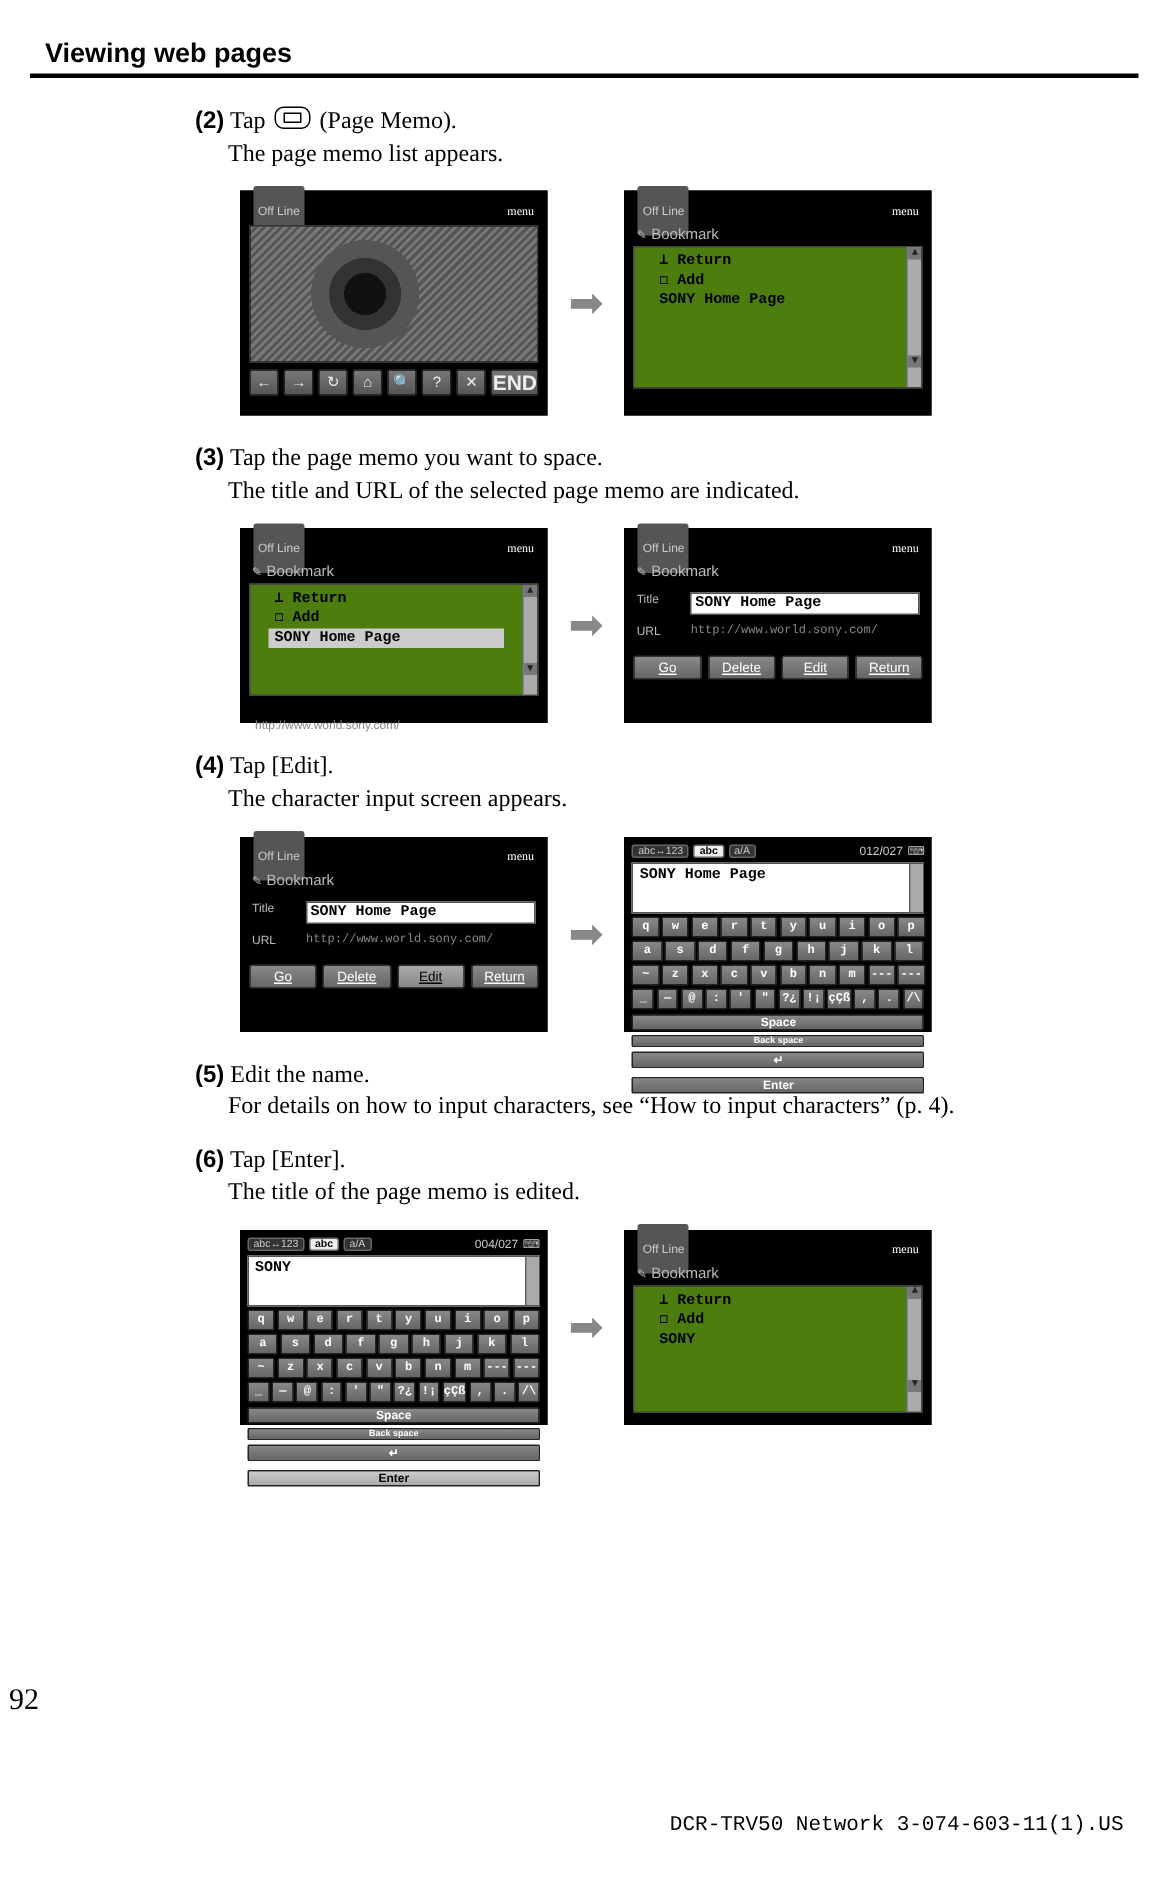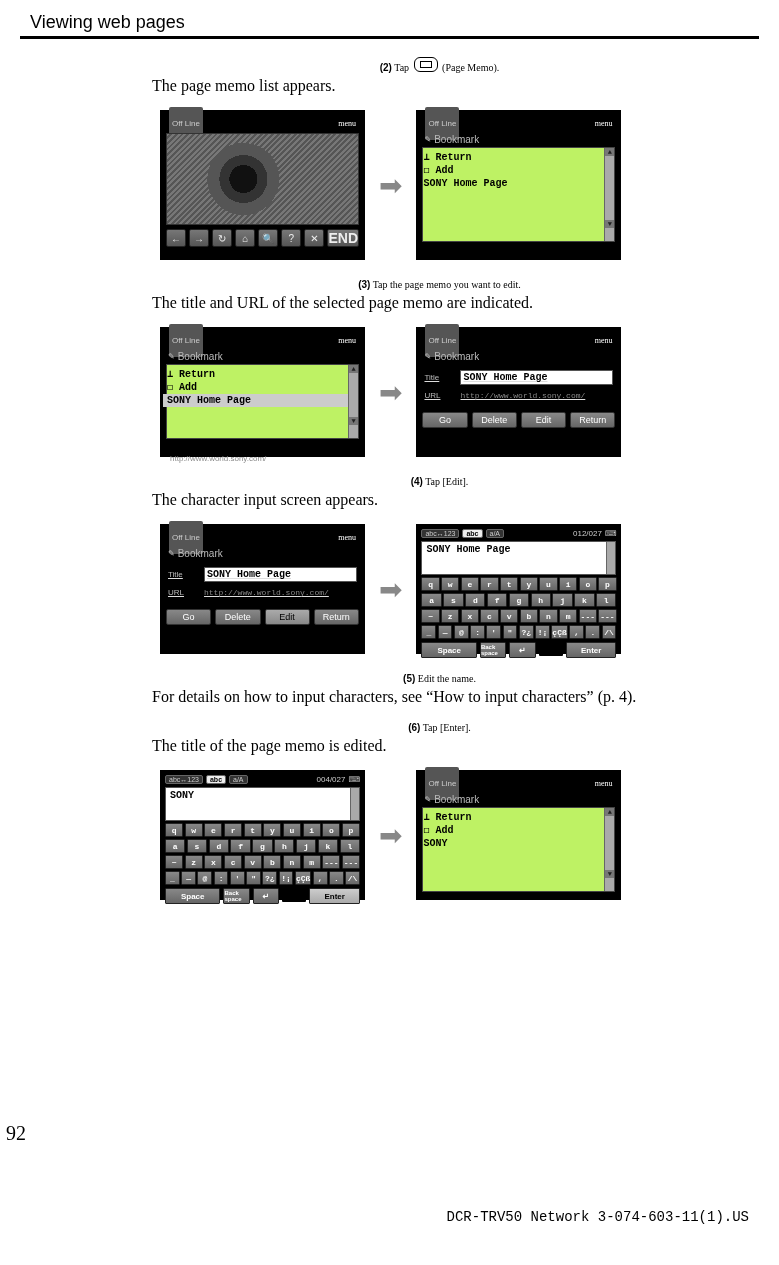--- a/index.html
+++ b/index.html
@@ -13,40 +13,39 @@
   }
   .page {
     width: 779px;
     height: 1265px;
     position: relative;
     box-sizing: border-box;
     padding-top: 10px;
   }
   .section-title {
     font-family: Arial, Helvetica, sans-serif;
-    font-weight: normal;
+    font-weight: bold;
     font-size: 18px;
-    margin: 2px 0 3px 30px;
+    margin: 15px 0 3px 30px;
   }
   .title-rule {
     border: none;
     border-top: 3px solid #000;
     margin: 0 20px 18px 20px;
   }
   .content {
     margin-left: 130px;
     margin-right: 30px;
   }
   .step {
     margin-bottom: 14px;
   }
   .step-head {
-    font-size: 10px;
+    font-size: 16px;
     line-height: 1.35;
-    text-align: center;
   }
   .step-num {
     font-family: Arial, Helvetica, sans-serif;
     font-weight: bold;
   }
   .step-body {
     font-size: 16px;
     line-height: 1.35;
     margin-left: 22px;
   }
@@ -114,25 +113,25 @@
     color: #bbb;
     font-size: 10px;
     margin: 4px 0 2px 2px;
   }
   .tab::before {
     content: "✎";
     font-size: 8px;
     color: #bbb;
   }
   .listpane {
-    background: #bef264;
+    background: #4d7c0f;
     color: #000;
     height: 70px;
     border: 1px solid #444;
-    padding: 3px 0 0;
+    padding: 3px 16px 0;
     font-family: "Courier New", monospace;
     font-weight: bold;
     font-size: 10px;
     line-height: 13px;
     position: relative;
   }
   .listpane .scroll {
     position: absolute;
     right: 0; top: 0; bottom: 0;
     width: 9px;
@@ -148,25 +147,23 @@
     padding-left: 4px;
   }
   .hint {
     font-size: 8px;
     color: #888;
     margin-top: 15px;
     margin-left: 4px;
   }
   .field-row {
     display: flex;
-    align-items: center;
     gap: 6px;
     margin: 6px 2px;
     font-size: 8px;
-    text-decoration: underline;
   }
   .field-row .lbl { color: #bbb; width: 30px; }
   .field-row .input {
     flex: 1; background: #fff; color:#000;
     font-family:"Courier New",monospace; font-weight: bold;
     font-size: 10px; padding: 1px 2px; border: 1px solid #555;
   }
   .url-val { color: #888; font-family: "Courier New", monospace; font-size: 8px; }
   .btnrow {
     display: flex;
@@ -176,20 +173,21 @@
   .btn {
     flex: 1;
     background: linear-gradient(#888,#666);
     color: #fff;
     font-family: Arial, sans-serif;
     font-size: 9px;
     text-align: center;
     border: 1px solid #333;
     border-radius: 2px;
     padding: 2px 0;
+    text-decoration: underline;
   }
   .btn.hl { background: linear-gradient(#aaa,#888); color:#000; }
 
   
   .photo {
     height: 90px;
     background:
       radial-gradient(circle at 40% 50%, #111 14px, transparent 14px),
       radial-gradient(circle at 40% 50%, #333 24px, transparent 24px),
       radial-gradient(circle at 40% 50%, #555 36px, transparent 36px),
@@ -242,21 +240,21 @@
     background:#aaa; border-left:1px solid #666;
   }
   .kbrow { display:flex; gap:1.5px; margin-top:2px; }
   .key {
     flex:1; height:12px;
     background: linear-gradient(#888,#666);
     border:1px solid #222; border-radius:1px;
     font-family:"Courier New",monospace; font-size:8px; font-weight:bold;
     display:flex;align-items:center;justify-content:center; color:#fff;
   }
-  .kb-bottom { display:flex; gap:3px; margin-top:3px; }
+  .kb-bottom { display:flex; gap:3px; margin-top:3px;flex-direction:column; }
   .kb-bottom .key { height:14px; font-family:Arial,sans-serif; font-weight:bold; }
   .key.wide { flex:2.2; }
   .key.enter { flex:2; }
   .key.gap { background:#000; border:none; }
   .key.hl { background: linear-gradient(#ccc,#aaa); color:#000; }
 
   .page-num {
     position: absolute;
     left: 6px;
     bottom: 120px;
@@ -327,21 +325,21 @@
               <div style="flex:1"></div>
               <div class="sbbtn" style="margin-top:64px">▼</div>
             </div>
         </div>
       </div>
     </div>
 
     <div class="step">
       <div class="step-head">
         <span class="step-num">(3)</span>
-        <span>Tap the page memo you want to edit.</span>
+        <span>Tap the page memo you want to space.</span>
       </div>
       <div class="step-body">The title and URL of the selected page memo are indicated.</div>
     </div>
 
     <div class="figrow">
       <div class="shot shot-med">
         <div class="bar">
           <span class="pill">Off Line</span>
           <span class="menu-pill">menu</span>
         </div>

